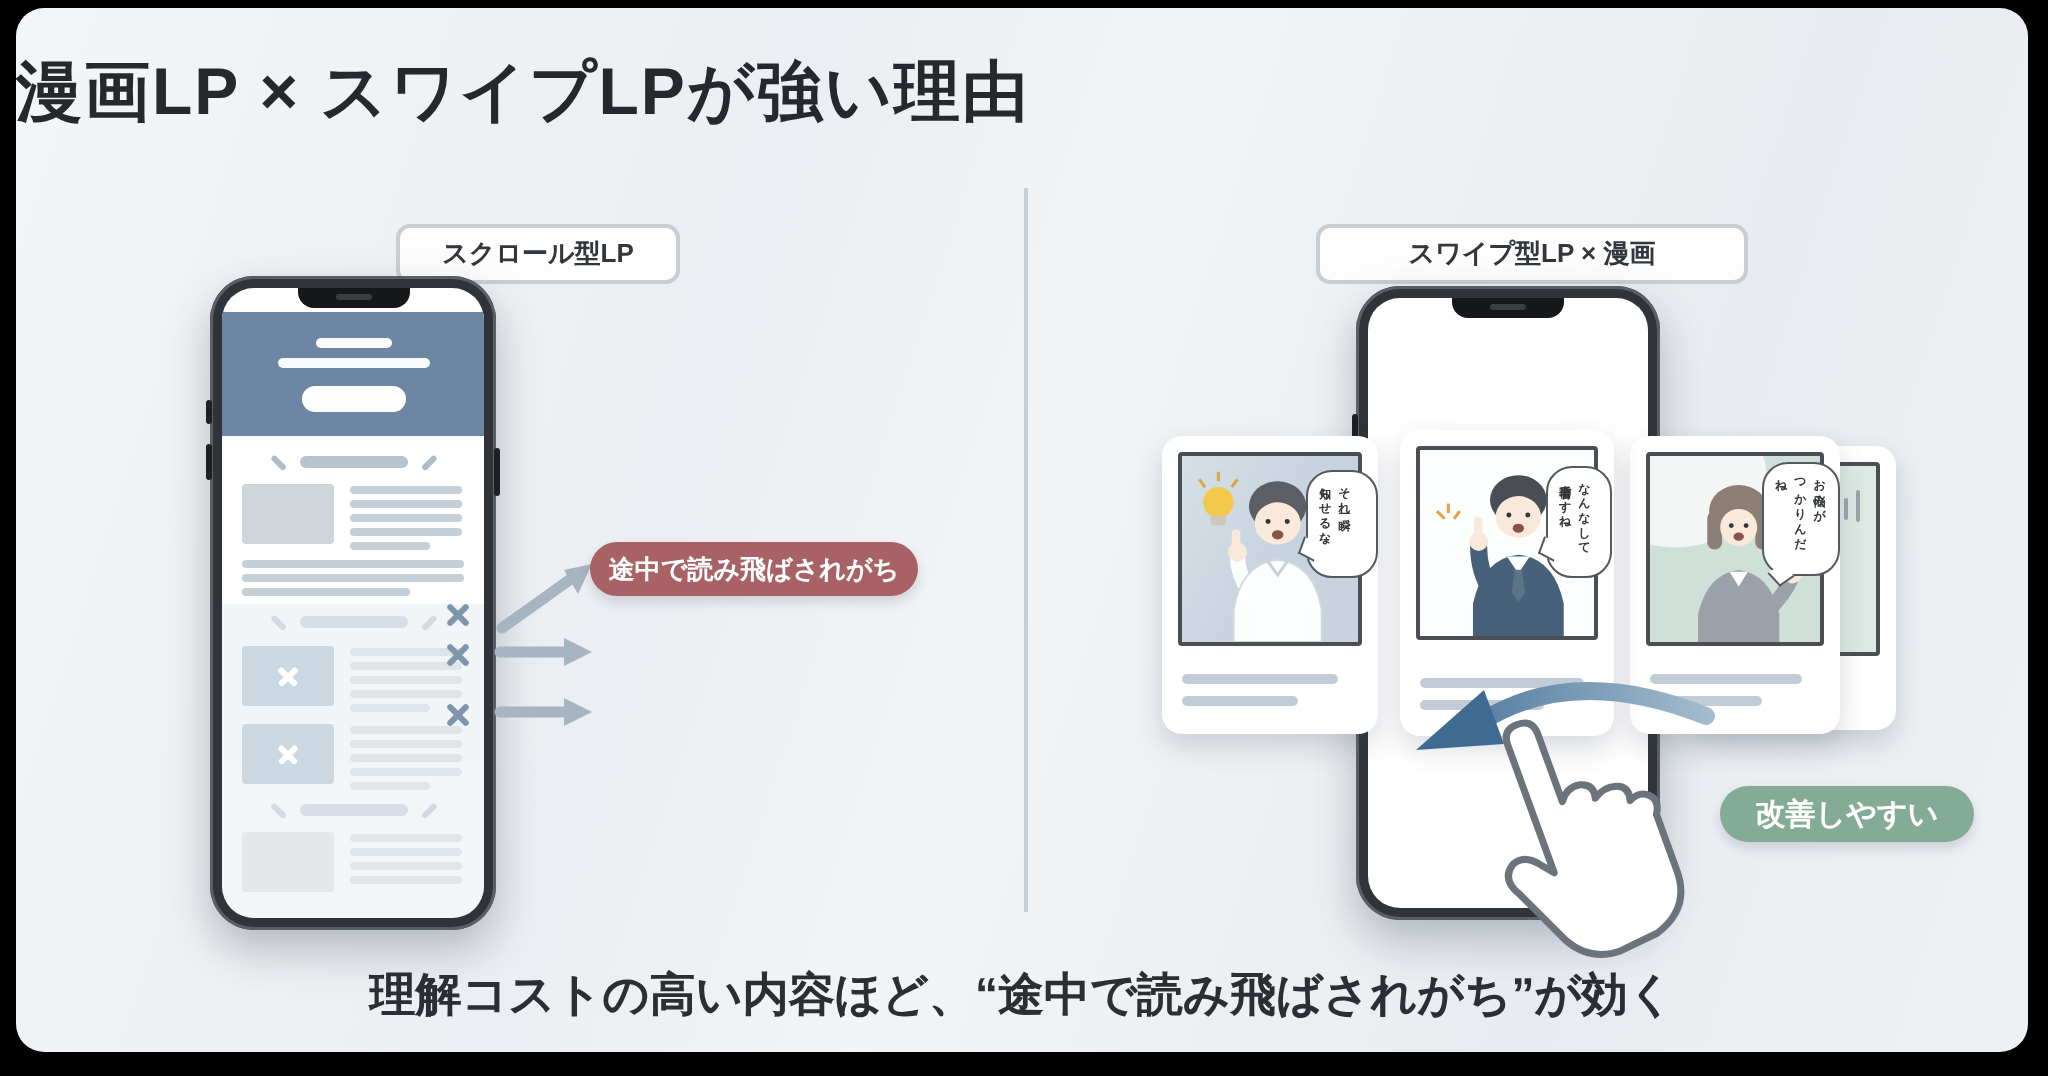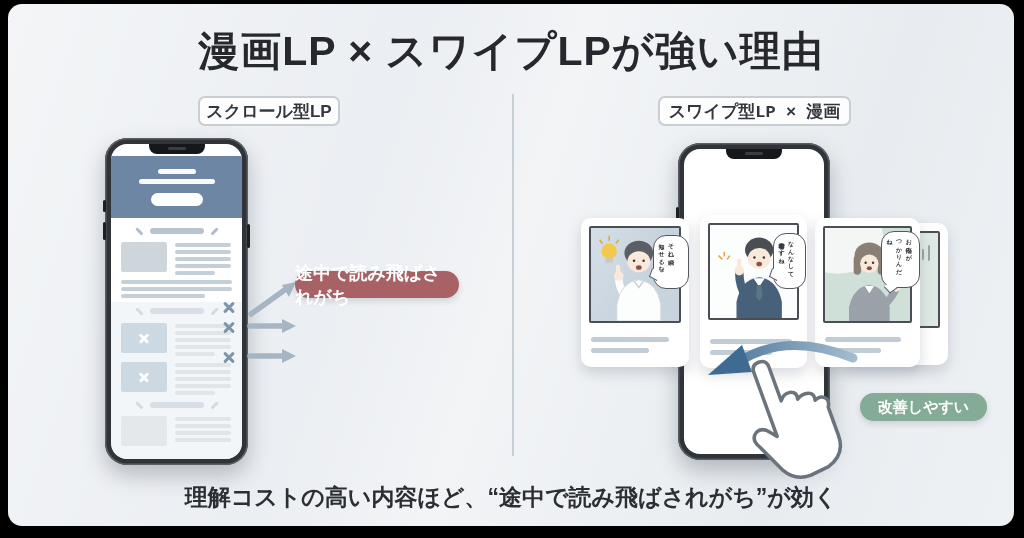--- a/index.html
+++ b/index.html
@@ -1,27 +1,27 @@
 <!DOCTYPE html>
 <html><head>
 <meta charset="utf-8">
 <style>
   html,body{margin:0;padding:0;background:#000;}
   .stage{position:relative;width:1024px;height:538px;background:#000;overflow:hidden;
          font-family:"Liberation Sans","DejaVu Sans",sans-serif;}
   .slide{position:absolute;left:8px;top:4px;right:10px;bottom:12px;border-radius:14px;overflow:hidden;
          background:linear-gradient(108deg,#f3f5f7 0%,#ebeef2 35%,#f2f4f6 50%,#e8ecf0 78%,#eef1f4 100%);}
-  .title{position:absolute;left:0;right:0;top:20px;text-align:center;font-size:41px;font-weight:800;
+  .title{position:absolute;left:0;right:0;top:20px;font-size:33px;font-weight:800;
          color:#26282d;letter-spacing:1px;}
   .divider{position:absolute;left:504px;top:90px;width:2px;height:362px;background:#c6cfd5;}
-  .sec-label{position:absolute;top:92px;height:30px;background:#fdfdfe;border:2px solid #c7ced4;
+  .sec-label{position:absolute;top:108px;height:30px;background:#fdfdfe;border:2px solid #c7ced4;
          border-radius:7px;display:flex;align-items:center;justify-content:center;
-         font-size:17px;font-weight:700;color:#33373d;box-sizing:border-box;}
+         font-size:13px;font-weight:700;color:#33373d;box-sizing:border-box;}
   .sec-label.l{left:190px;width:142px;}
-  .sec-label.r{left:650px;width:193px;font-family:Liberation Mono, monospace;}
+  .sec-label.r{left:650px;width:216px;}
   .footer{position:absolute;left:0;right:0;top:478px;text-align:center;font-size:23px;font-weight:700;color:#2b2e33;}
 
   
   .phone{position:absolute;background:#303439;border-radius:22px;
          box-shadow:0 10px 22px rgba(50,60,75,.30), inset 0 0 0 1.5px #5a5f66;}
   .phone.lp{left:97px;top:134px;width:143px;height:327px;}
   .phone.rp{left:670px;top:139px;width:152px;height:317px;z-index:1;}
   .screen{position:absolute;inset:6px;background:#fff;border-radius:16px;overflow:hidden;}
   .notch{position:absolute;top:0;left:50%;transform:translateX(-50%);width:56px;height:10px;
          background:#15171a;border-radius:0 0 8px 8px;}
@@ -46,21 +46,21 @@
   .fade{position:absolute;left:0;right:0;top:158px;height:157px;background:#e9eef3;opacity:.55;}
   .xm{position:absolute;width:14px;height:14px;}
   .xm::before,.xm::after{content:'';position:absolute;left:0;top:5.5px;width:14px;height:3px;border-radius:2px;background:#7e95ac;}
   .xm::before{transform:rotate(45deg);} .xm::after{transform:rotate(-45deg);}
   .xm.w::before,.xm.w::after{background:#fff;height:2.6px;}
   .xm.w{width:12px;height:12px;} .xm.w::before,.xm.w::after{width:12px;top:4.7px;}
 
   
   .pill{position:absolute;border-radius:16px;color:#fff;font-weight:700;display:flex;align-items:center;
         justify-content:center;z-index:7;box-shadow:0 3px 6px rgba(60,70,90,.18);}
-  .pill.warn{left:287px;top:267px;width:164px;height:27px;background:#a86164;font-size:18px;}
+  .pill.warn{left:287px;top:267px;width:164px;height:27px;background:#a86164;font-size:13px;}
   .pill.order{left:527px;top:166px;width:132px;height:28px;background:#7289a6;font-size:14.5px;}
   .pill.msg{left:830px;top:168px;width:157px;height:27px;background:#7da78f;font-size:14.5px;}
   .pill.improve{left:852px;top:389px;width:127px;height:28px;background:#83ab96;font-size:15px;}
 
   .arrows{position:absolute;left:230px;top:272px;z-index:3;}
 
   
   .card{position:absolute;background:#fff;border-radius:10px;box-shadow:0 6px 14px rgba(60,70,90,.20);}
   .card.c1{left:573px;top:214px;width:108px;height:149px;z-index:2;}
   .card.c2{left:692px;top:211px;width:107px;height:153px;z-index:3;}

